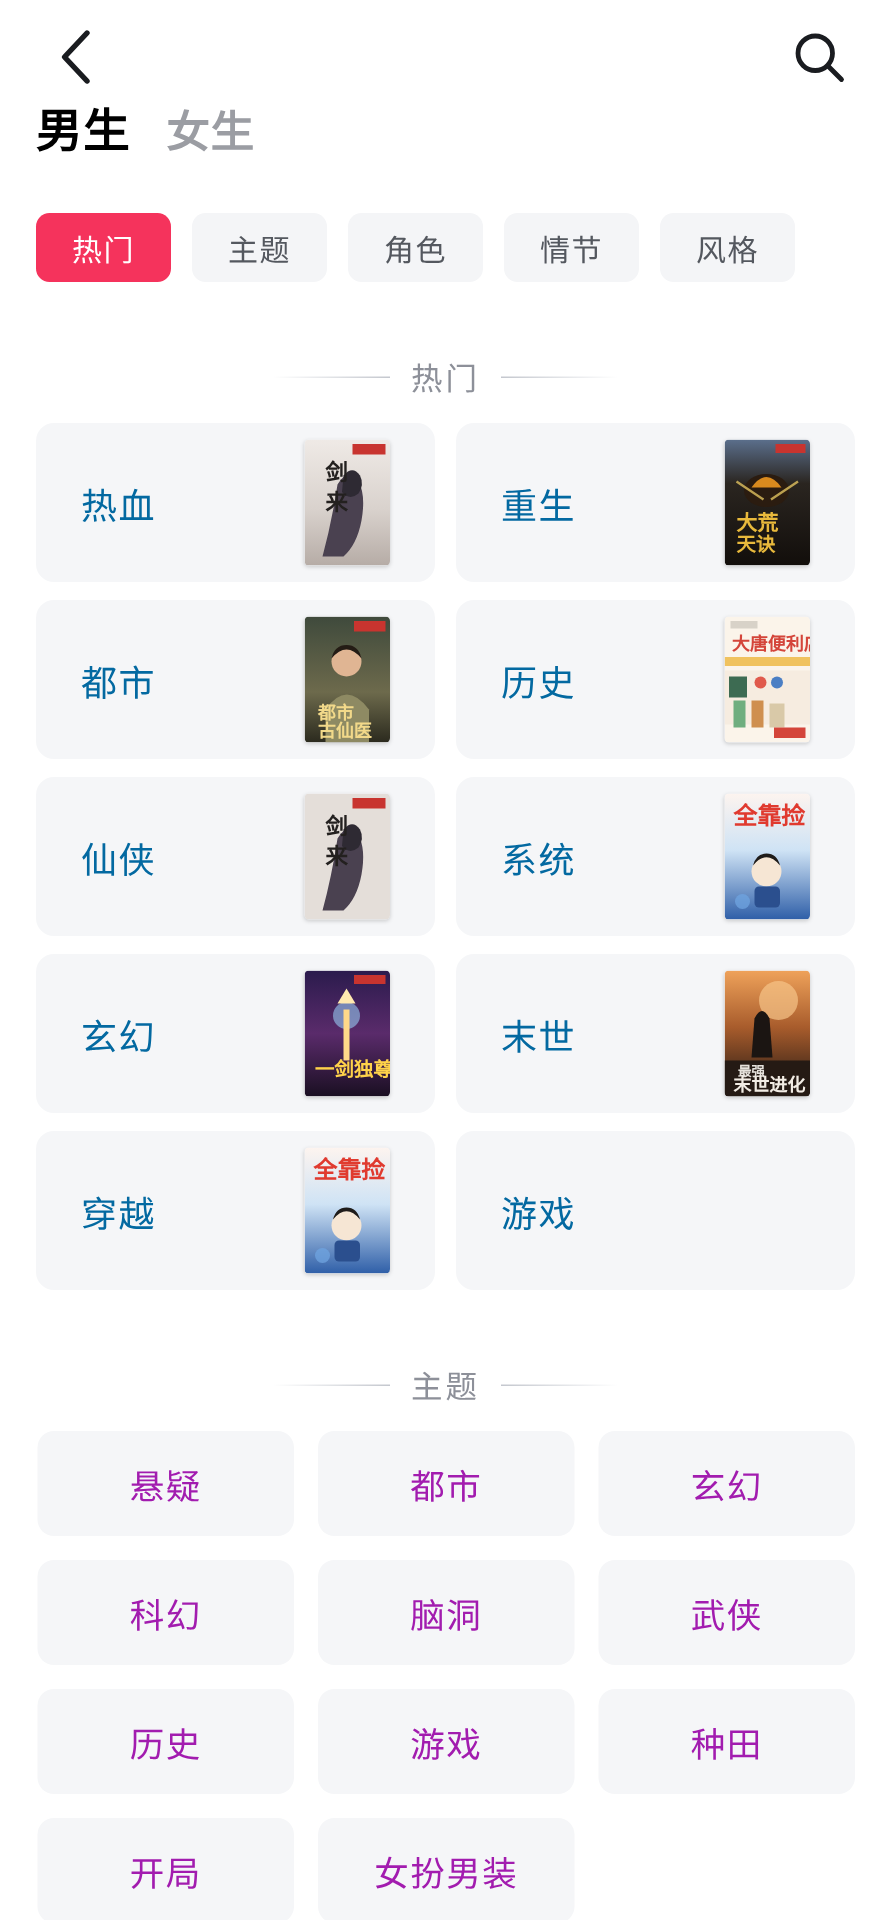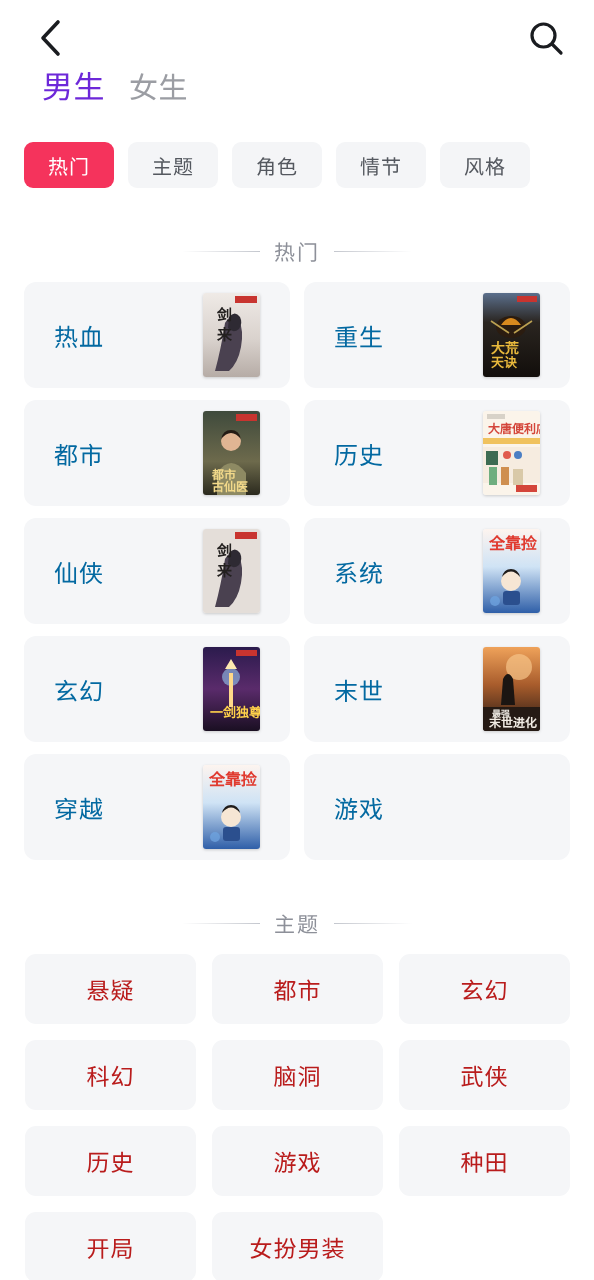--- a/index.html
+++ b/index.html
@@ -53,29 +53,28 @@
     display: flex;
     align-items: baseline;
     gap: 24px;
     padding: 0 24px;
     height: 54px;
   }
   .gender-tab {
     font-size: 29px;
     line-height: 1;
     color: #9b9da3;
-    font-weight: 400;
+    font-weight: 700;
     cursor: pointer;
     letter-spacing: 0.5px;
   }
   .gender-tab.active {
-    color: #6d28d9;
-    font-weight: 400;
+    color: #000000;
+    font-weight: 700;
     font-size: 31px;
-    margin-left: 18px;
   }
 
   
   .pill-row {
     display: flex;
     gap: 14px;
     padding: 16px 24px 0 24px;
   }
   .pill {
     width: 90px;
@@ -166,21 +165,21 @@
     padding: 0 25px;
   }
   .theme-cell {
     height: 70px;
     background: #f5f6f8;
     border-radius: 11px;
     display: flex;
     align-items: center;
     justify-content: center;
     font-size: 23px;
-    color: #b91c1c;
+    color: #a21caf;
     cursor: pointer;
     letter-spacing: 1px;
   }
   .theme-cell.empty {
     background: transparent;
     cursor: default;
   }
 </style>
 </head>
 <body>

